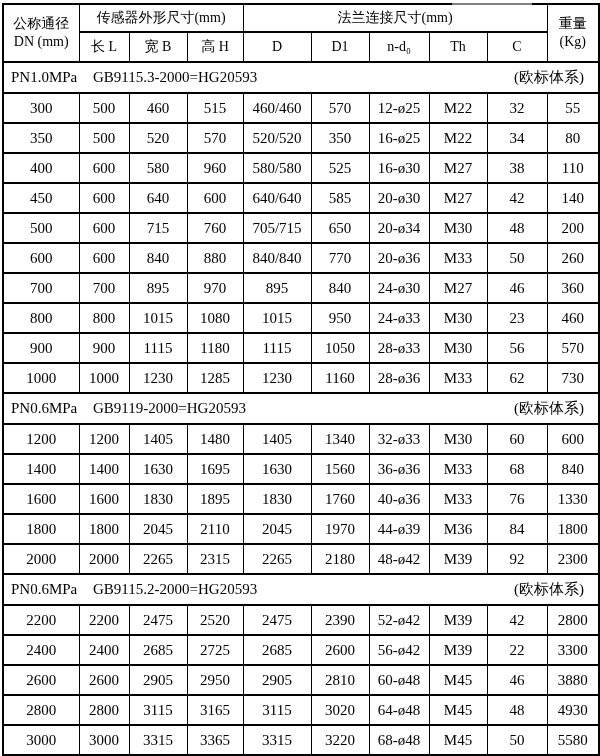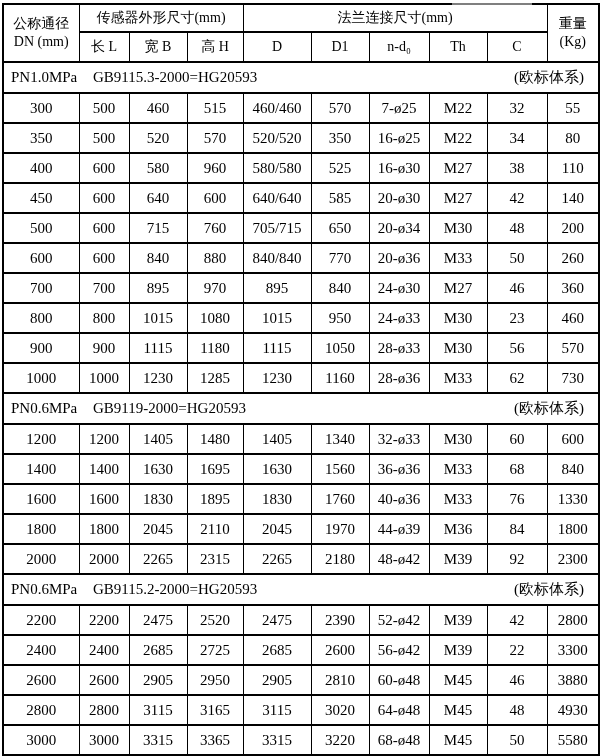--- a/index.html
+++ b/index.html
@@ -75,21 +75,21 @@
             </div>
           </td>
         </tr>
         <tr>
           <td>300</td>
           <td>500</td>
           <td>460</td>
           <td>515</td>
           <td>460/460</td>
           <td>570</td>
-          <td>7-ø25</td>
+          <td>12-ø25</td>
           <td>M22</td>
           <td>32</td>
           <td>55</td>
         </tr>
         <tr>
           <td>350</td>
           <td>500</td>
           <td>520</td>
           <td>570</td>
           <td>520/520</td>

